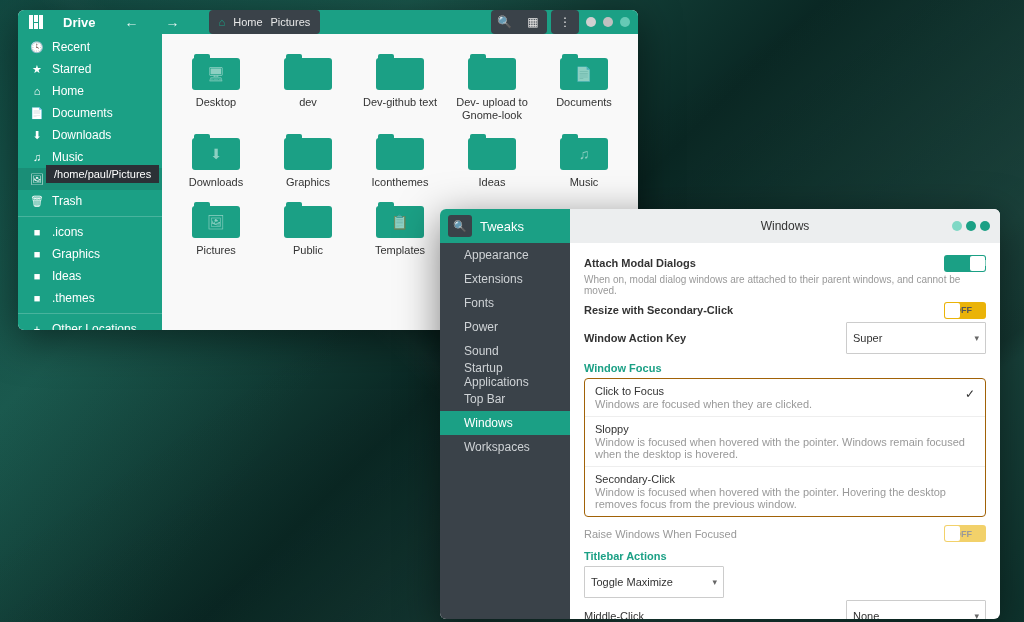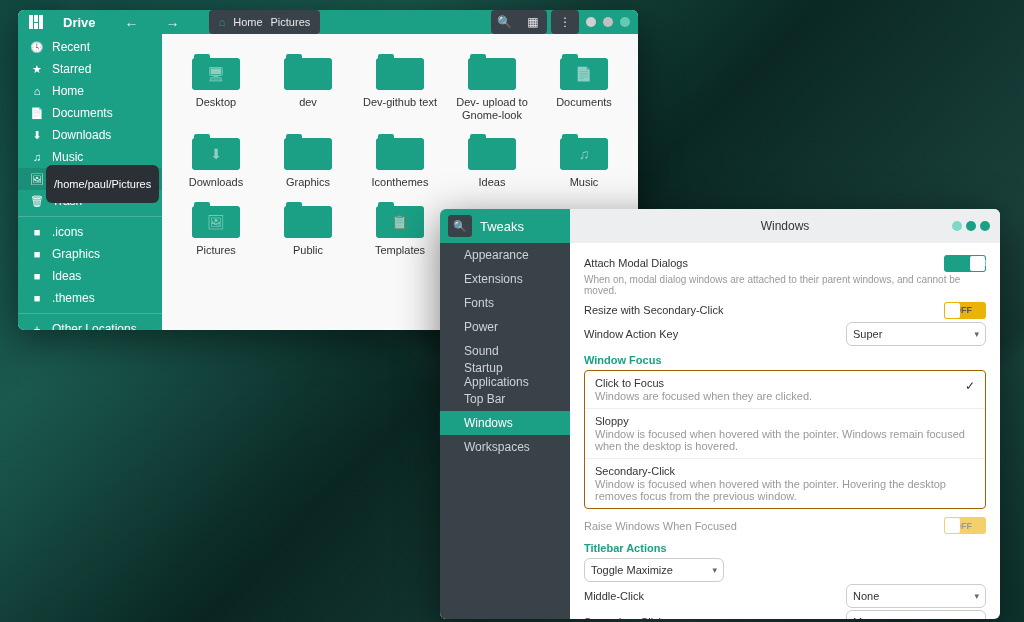--- a/index.html
+++ b/index.html
@@ -24,21 +24,21 @@
 .win-dot{width:10px;height:10px;border-radius:50%;margin-left:3px}
 .win-dot.a{background:#d0d0d0}
 .win-dot.b{background:#c0c0c0}
 .win-dot.c{background:#66c9b5}
 
 .files-body{flex:1;display:flex}
 .sidebar{width:144px;background:#1ba085;color:#fff;font-size:12px;display:flex;flex-direction:column;padding-top:2px;position:relative}
 .side-item{height:22px;display:flex;align-items:center;gap:8px;padding-left:12px;cursor:pointer}
 .side-item.active{background:#1a8e77}
 .side-item .ic{width:14px;text-align:center;font-size:11px}
-.tooltip{position:absolute;top:131px;left:28px;background:#2b3036;color:#fff;padding:13px 8px;font-size:11px;border-radius:6px;z-index:10;white-space:nowrap}
+.tooltip{position:absolute;top:131px;left:28px;background:#2b3036;color:#fff;padding:3px 8px;font-size:11px;border-radius:0;z-index:10;white-space:nowrap}
 .side-section{border-top:1px solid rgba(255,255,255,0.2);margin-top:4px;padding-top:4px}
 
 .content{flex:1;background:#f9f9f9;padding:14px 8px;overflow:auto}
 .grid{display:grid;grid-template-columns:repeat(5,1fr);gap:2px 0}
 .file-item{display:flex;flex-direction:column;align-items:center;padding:4px;cursor:pointer}
 .folder-ic{width:48px;height:38px;position:relative;margin-bottom:6px}
 .folder-ic::before{content:"";position:absolute;left:2px;top:2px;width:16px;height:6px;background:#1ba085;border-radius:2px 2px 0 0}
 .folder-ic::after{content:"";position:absolute;left:0;top:6px;width:48px;height:32px;background:#1ba085;border-radius:3px}
 .folder-glyph{position:absolute;left:0;top:6px;width:48px;height:32px;display:flex;align-items:center;justify-content:center;color:rgba(255,255,255,0.5);font-size:14px;z-index:1}
 .file-lbl{font-size:11px;color:#333;text-align:center;line-height:1.2;max-width:88px}
@@ -57,29 +57,29 @@
 .tw-dots .d3{background:#1ba085}
 
 .tw-body{flex:1;display:flex;overflow:hidden}
 .tw-side{width:130px;background:#3a4249;color:#cfd3d6;font-size:12px;display:flex;flex-direction:column}
 .tw-side-item{height:24px;display:flex;align-items:center;padding-left:24px;cursor:pointer}
 .tw-side-item.active{background:#1ba085;color:#fff}
 
 .tw-content{flex:1;padding:10px 14px;overflow:auto;font-size:12px;color:#333}
 .row{display:flex;align-items:center;min-height:20px;margin-bottom:2px}
 .row-lbl{flex:1;font-size:11px}
-.row-lbl.bold{font-weight:400}
+.row-lbl.bold{font-weight:700}
 .row-sub{font-size:10px;color:#999;margin-top:-1px;margin-bottom:4px}
 .sec-title{color:#1ba085;font-weight:600;font-size:11px;margin:8px 0 4px}
 .toggle{width:42px;height:17px;border-radius:3px;position:relative;display:flex;align-items:center;font-size:9px;font-weight:600;color:#fff;cursor:pointer}
 .toggle.on{background:#1ba085;justify-content:flex-end;padding-left:5px}
 .toggle.on::after{content:"";position:absolute;right:1px;top:1px;width:15px;height:15px;background:#fff;border-radius:2px}
 .toggle.off{background:#eab308;justify-content:flex-end;padding-right:14px;color:#555}
 .toggle.off::after{content:"";position:absolute;left:1px;top:1px;width:15px;height:15px;background:#fff;border-radius:2px}
-.combo{width:140px;height:24px;border:1px solid #ccc;border-radius:6px;background:#fff;display:flex;align-items:center;justify-content:space-between;padding:0 6px;font-size:11px;cursor:pointer}
+.combo{width:140px;height:32px;border:1px solid #ccc;border-radius:1px;background:#fff;display:flex;align-items:center;justify-content:space-between;padding:0 6px;font-size:11px;cursor:pointer}
 .combo .arr{color:#666;font-size:9px}
 
 .focus-box{border:1px solid #a16207;border-radius:4px;margin:4px 0 8px}
 .focus-opt{padding:6px 10px;border-bottom:1px solid #eee;cursor:pointer;position:relative}
 .focus-opt:last-child{border-bottom:none}
 .focus-opt .fl{font-size:11px;color:#333}
 .focus-opt .fs{font-size:11px;color:#999;margin-top:1px}
 .focus-opt .chk{position:absolute;right:10px;top:8px;color:#333;font-size:12px}
 .disabled-row{display:flex;align-items:center;color:#999;font-size:11px;margin-bottom:6px}
 </style>

